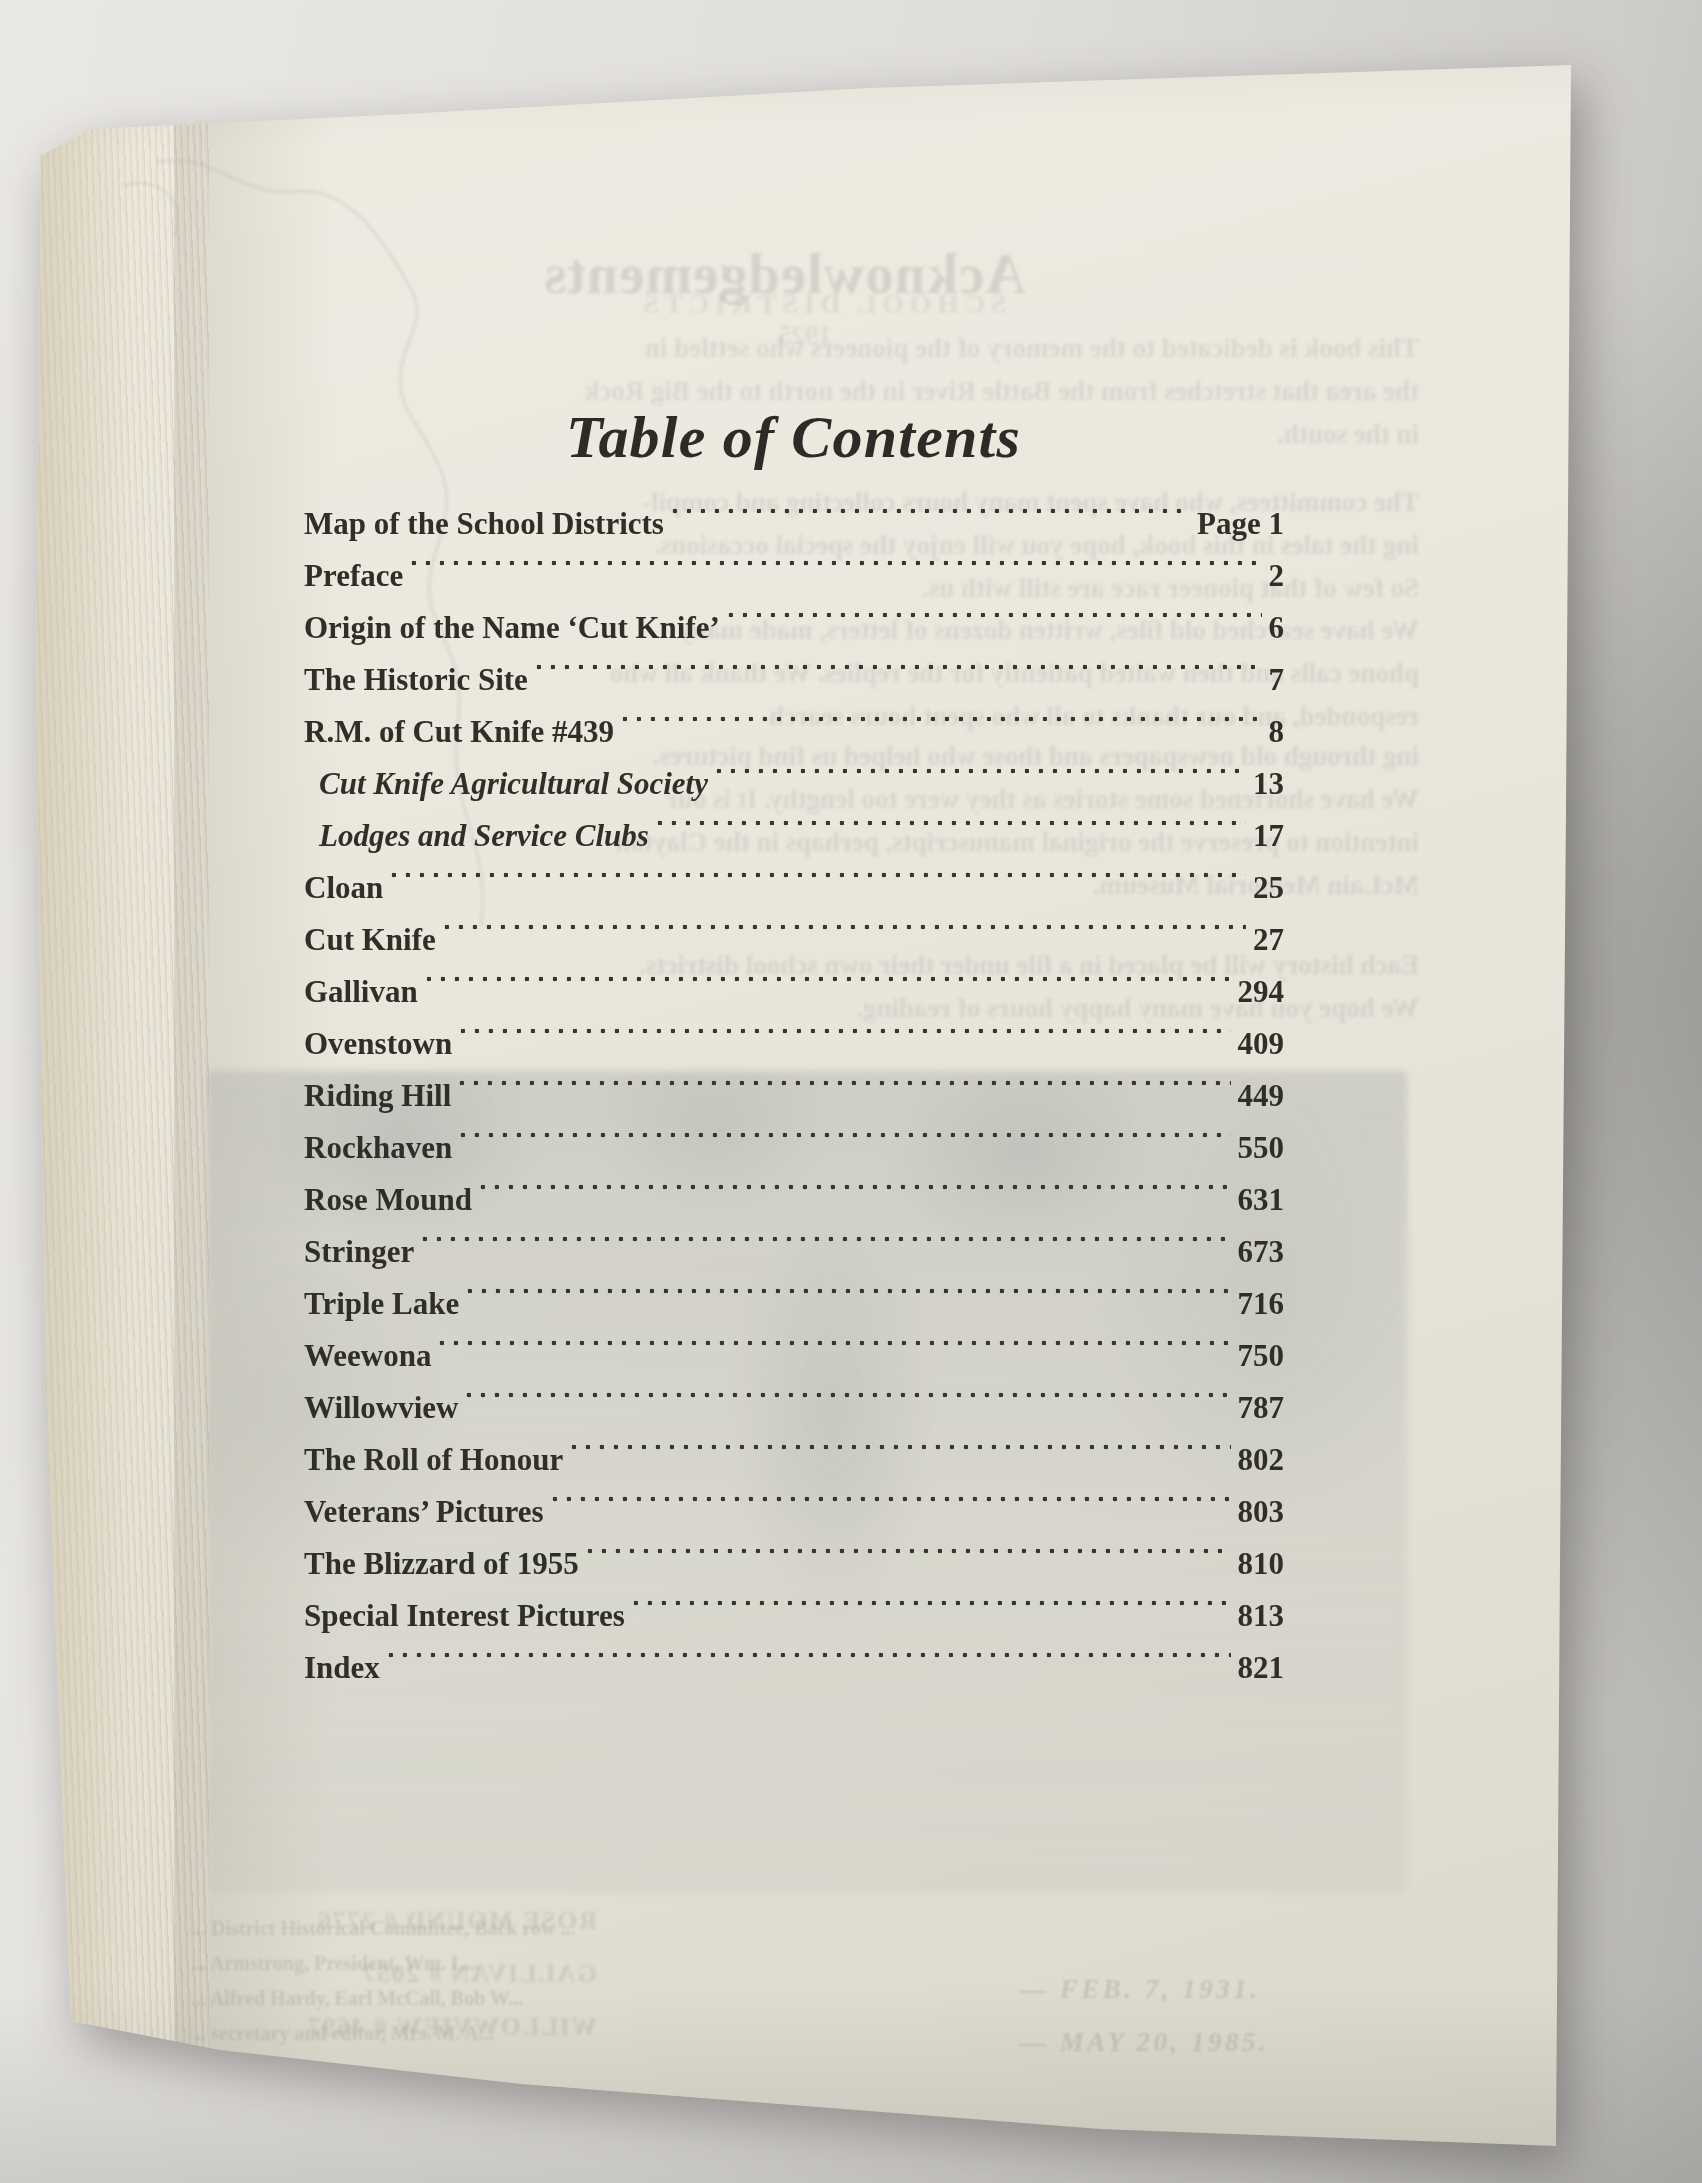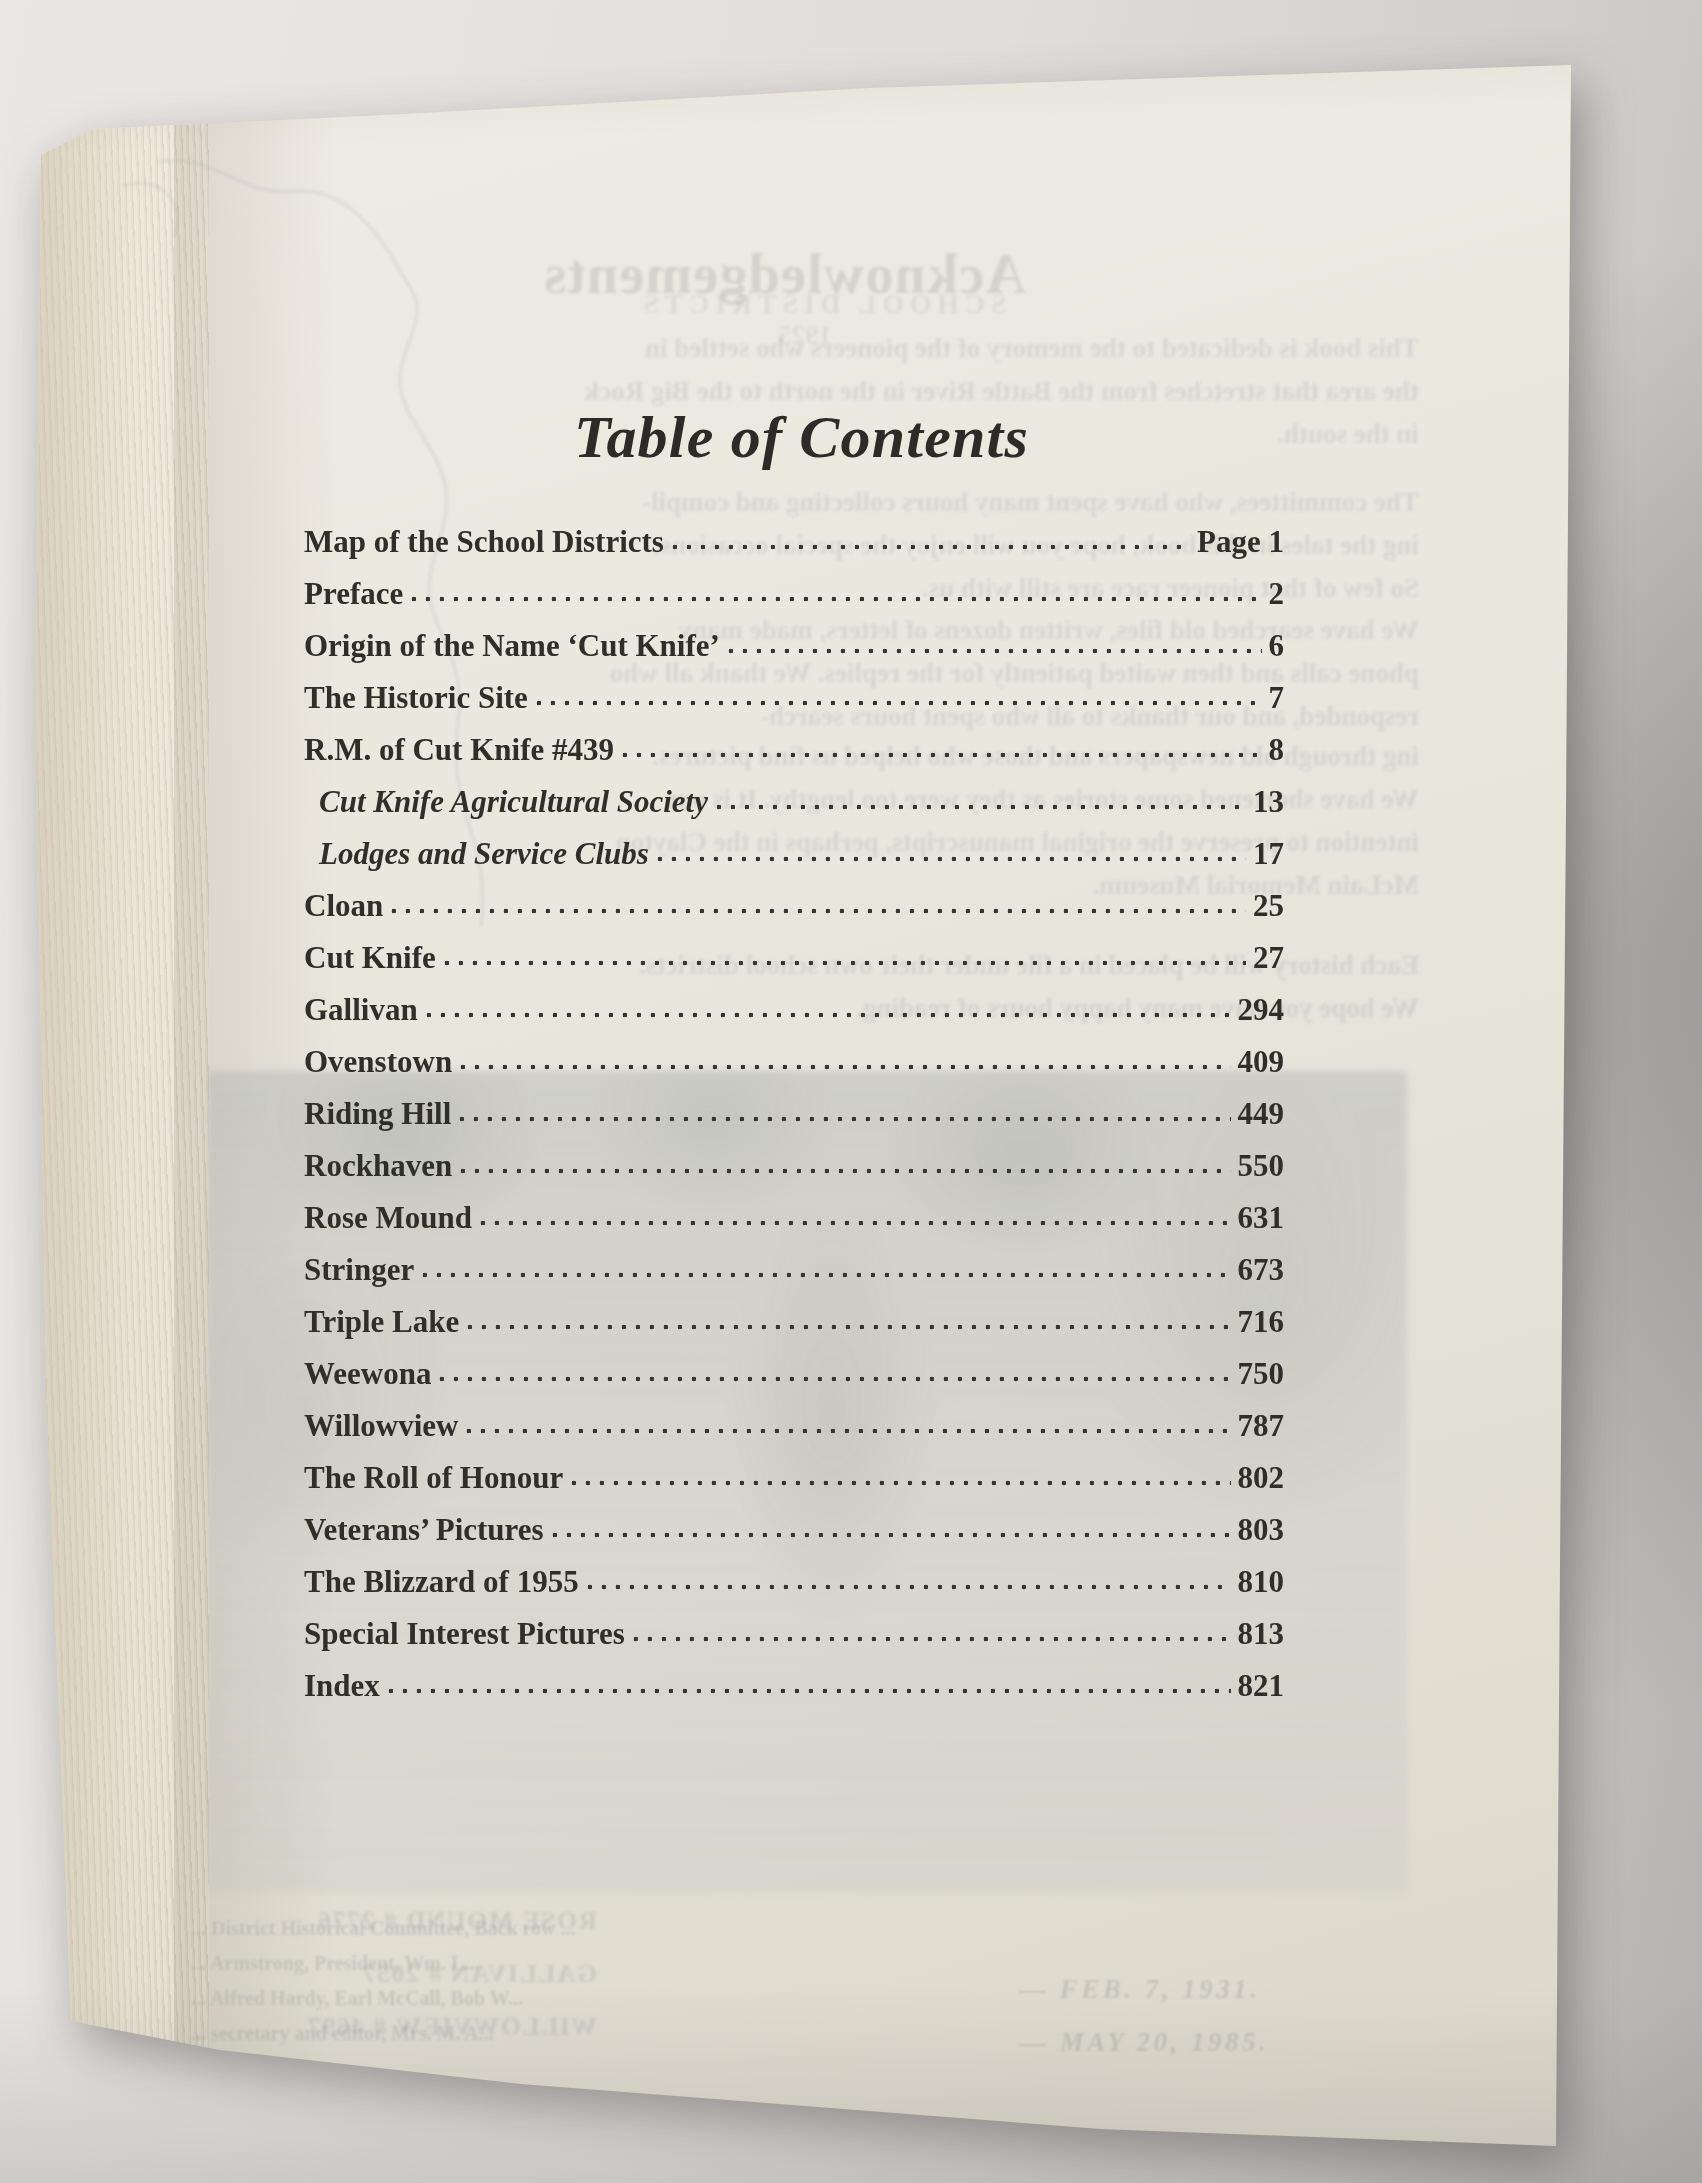--- a/index.html
+++ b/index.html
@@ -56,24 +56,24 @@
   .g-captions{position:absolute;left:191px;top:1911px;width:1222px;font-weight:700;
     font-size:20px;line-height:35px;opacity:.34;filter:blur(1.3px);}
   .g-dates{position:absolute;left:1019px;top:1963px;width:405px;font-style:italic;font-weight:700;
     font-size:27px;line-height:53px;opacity:.38;filter:blur(1.2px);letter-spacing:3.5px;}
   .g-numbers{position:absolute;left:145px;top:1894px;width:452px;font-weight:700;
     font-size:25.5px;line-height:53px;opacity:.30;filter:blur(1.5px);letter-spacing:1.7px;}
   .g-map-svg{position:absolute;left:87px;top:116px;opacity:.17;filter:blur(1.2px);}
 
   
   .content{position:absolute;inset:0;color:#302e29;}
-  .title{position:absolute;left:312px;top:404px;width:979px;text-align:center;
+  .title{position:absolute;left:304px;top:404px;width:979px;text-align:center;
     font-style:italic;font-weight:700;font-size:60px;line-height:1.1;letter-spacing:1.2px;color:#2d2b27;}
   .toc{position:absolute;left:304px;top:508px;width:980px;}
-  .row{display:flex;align-items:flex-end;height:52px;font-weight:700;font-size:31px;line-height:1;}
+  .row{display:flex;align-items:flex-start;height:52px;font-weight:700;font-size:31px;line-height:1;}
   .row .label{white-space:nowrap;padding-bottom:3.5px;}
   .row.indent .label{padding-left:15px;font-style:italic;}
   .leader{flex:1 1 auto;height:5.8px;margin:0 7px 9.8px 8px;
     background-image:radial-gradient(circle at 2.9px 2.9px,#383631 2.1px,rgba(0,0,0,0) 2.5px);
     background-size:14px 5.8px;background-repeat:repeat-x;background-position:left bottom;}
   .pagenum{white-space:nowrap;padding-bottom:3.5px;}
 </style>
 </head>
 <body>
 

